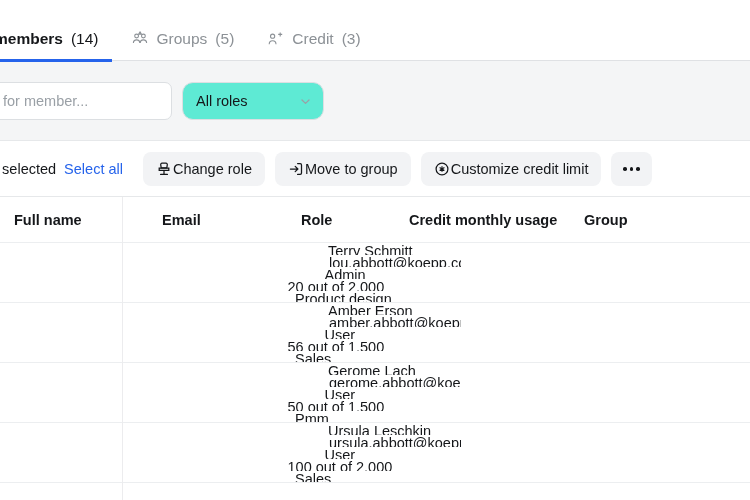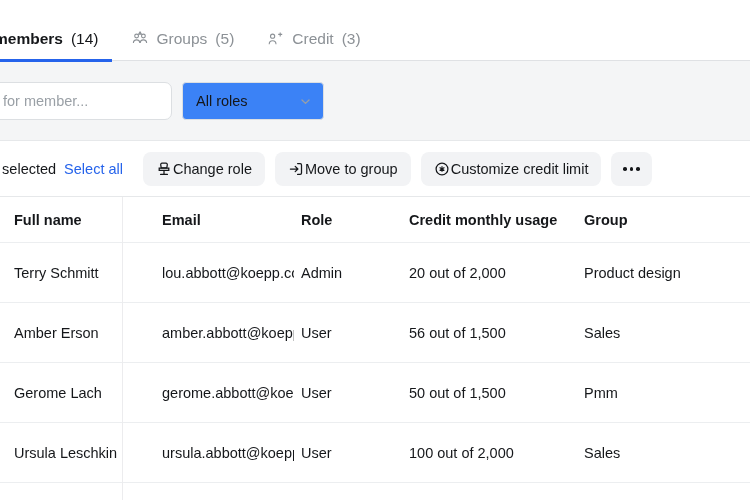--- a/index.html
+++ b/index.html
@@ -118,22 +118,22 @@
   .select-wrap {
     position: relative;
     width: 142px;
     height: 38px;
   }
   .select-box {
     width: 100%;
     height: 100%;
     box-sizing: border-box;
     border: 1px solid #dcdfe2;
-    border-radius: 4px;
-    background: #3b82f6;
+    border-radius: 11px;
+    background: #5eead4;
     display: flex;
     align-items: center;
     justify-content: space-between;
     padding: 0 11px 0 13px;
     font-size: 14.5px;
     cursor: pointer;
     color: #15171a;
   }
   .chev { color: #9aa0a6; display:flex; }
 
@@ -205,21 +205,21 @@
     align-items: center;
     height: 60px;
     box-sizing: border-box;
   }
   .trow.head {
     height: 46px;
     font-weight: 700;
     font-size: 14.5px;
     align-items: center;
   }
-  .trow.body { height: 60px; font-size: 14.5px; }
+  .trow.body { height: 60px; font-size: 14.5px; flex-direction: column; }
   .trow::after {
     content: "";
     position: absolute;
     left: 0; right: 0; bottom: 0;
     height: 1px;
     background: #eceef0;
   }
   .cell { box-sizing: border-box; white-space: nowrap; overflow: hidden; }
   .c-name  { width: 122px; padding-left: 14px; position: relative; background:#fff; }
   .c-email { width: 172px; padding-left: 40px; }

